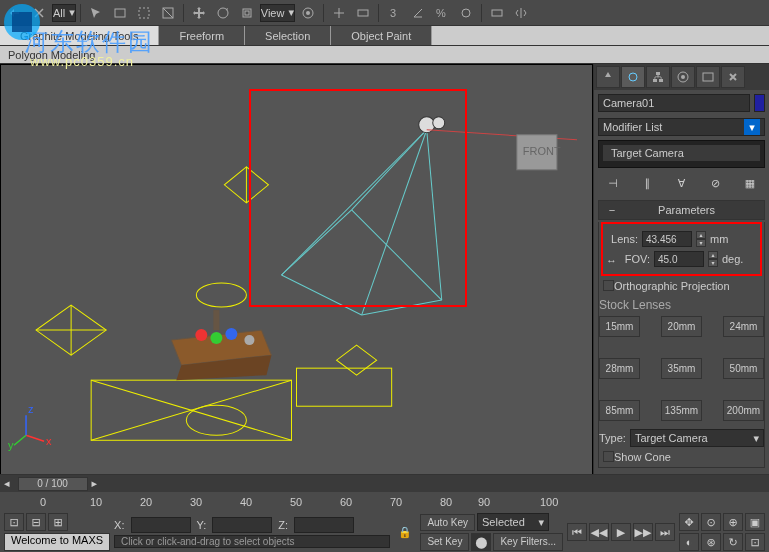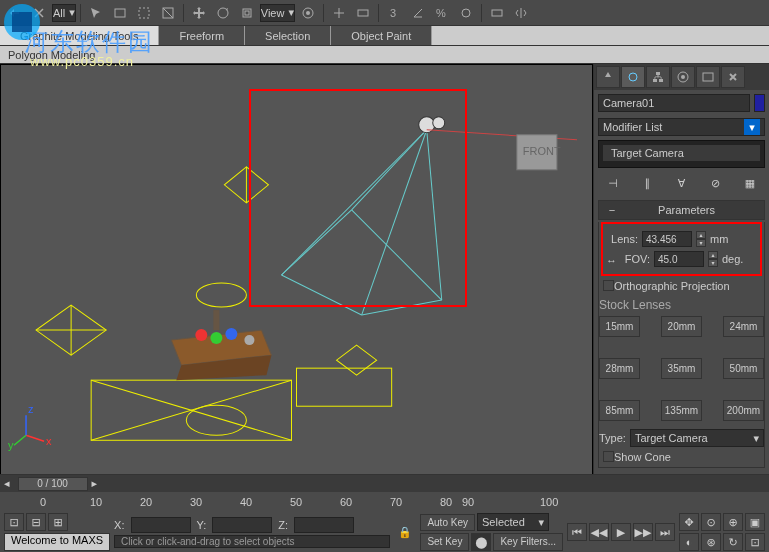--- a/index.html
+++ b/index.html
@@ -380,21 +380,21 @@
   <div class="tick-bar" id="ticks">
       <span style="left: 40px;">0</span>
       <span style="left: 90px;">10</span>
       <span style="left: 140px;">20</span>
       <span style="left: 190px;">30</span>
       <span style="left: 240px;">40</span>
       <span style="left: 290px;">50</span>
       <span style="left: 340px;">60</span>
       <span style="left: 390px;">70</span>
       <span style="left: 440px;">80</span>
-      <span style="left: 462px;">90</span>
+      <span style="left: 478px;">90</span>
       <span style="left: 540px;">100</span>
     </div>
   <div class="status">
     <div style="display:flex;flex-direction:column;gap:2px">
       <div style="display:flex;gap:2px">
         <span class="anim-btn">⊡</span>
         <span class="anim-btn">⊟</span>
         <span class="anim-btn">⊞</span>
       </div>
       <div class="status-box">Welcome to MAXS</div>

